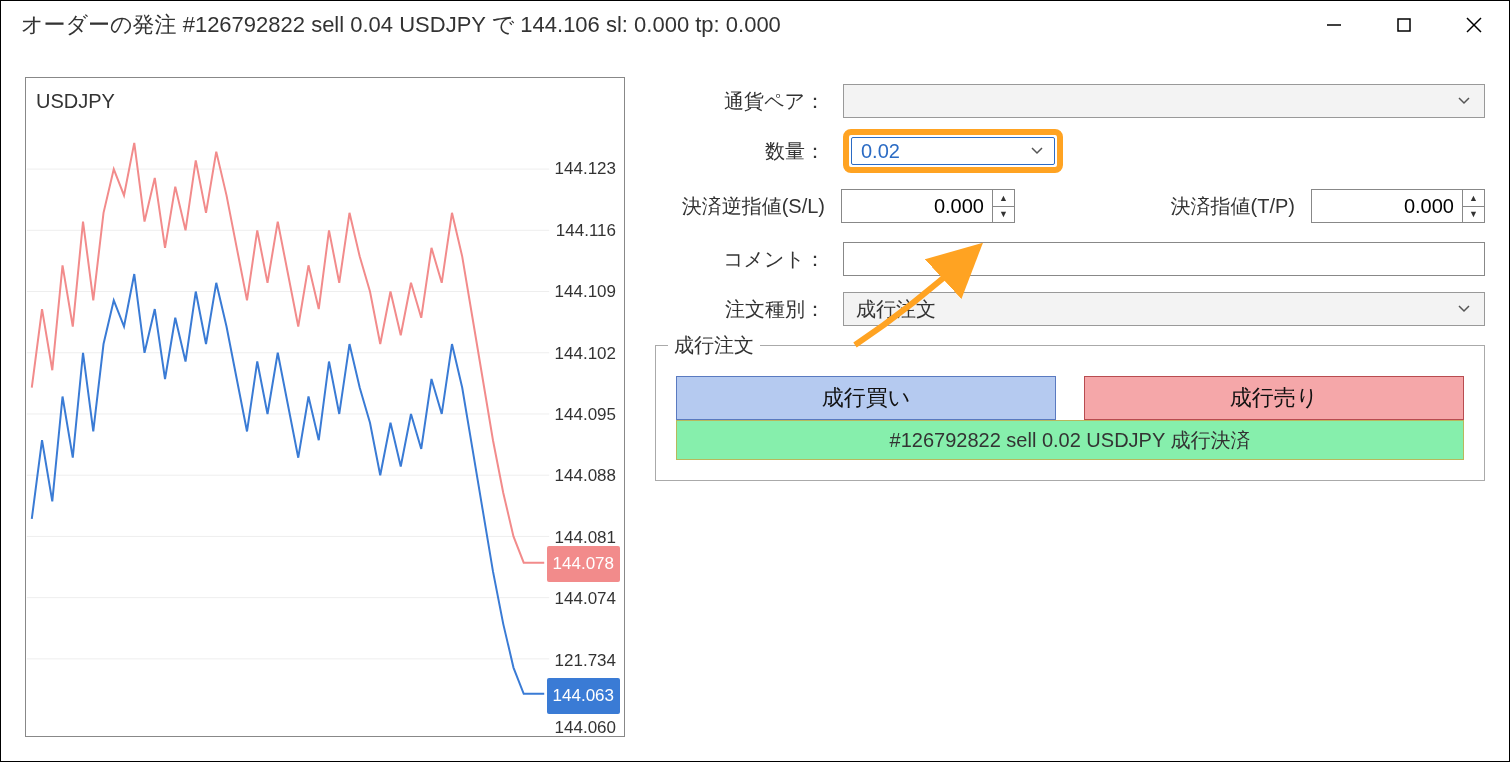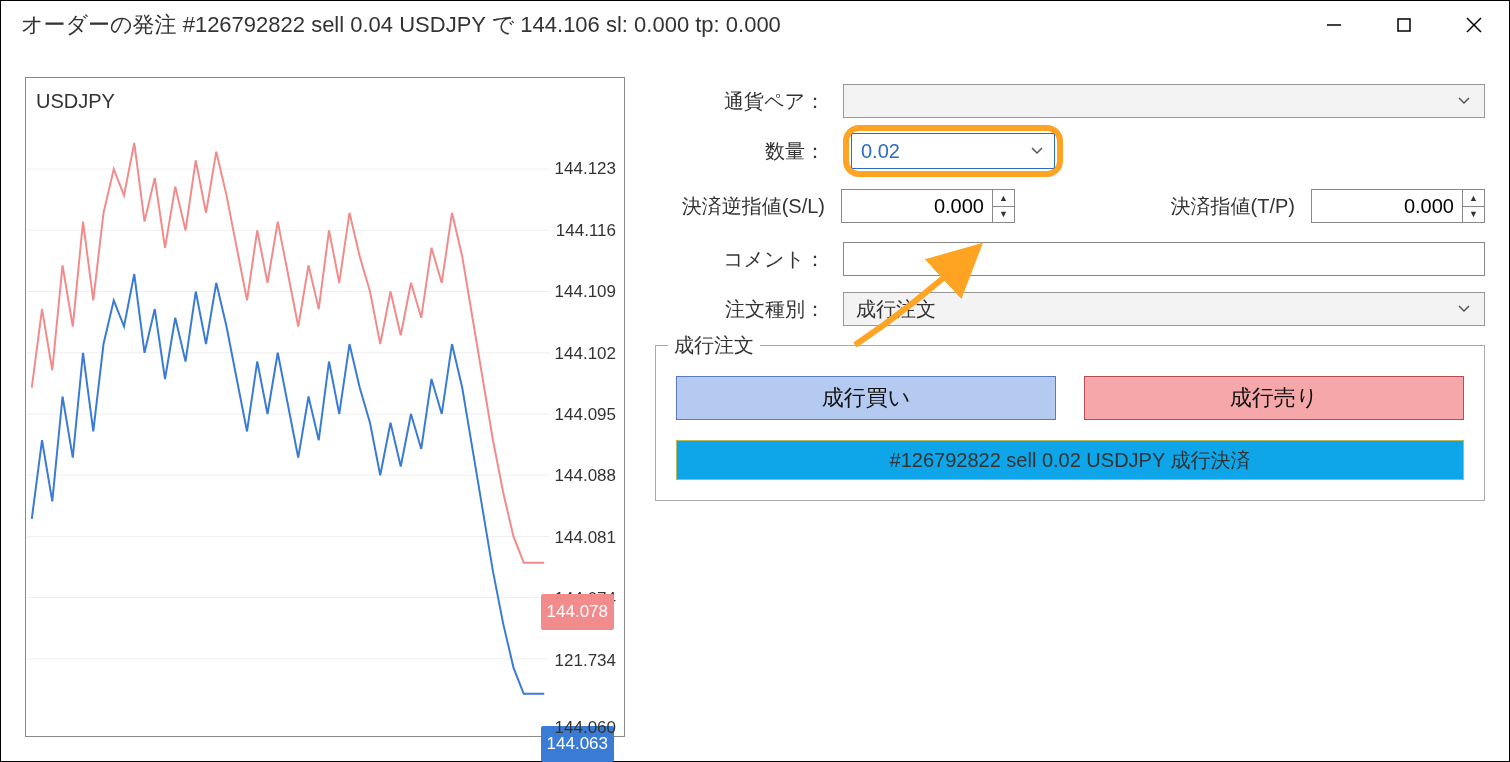--- a/index.html
+++ b/index.html
@@ -6,52 +6,52 @@
   html, body { margin:0; padding:0; background:#fff; font-family:"Yu Gothic UI","Meiryo",sans-serif; }
   .window { width:1510px; height:762px; background:#fff; border:1px solid #000; position:relative; }
   .titlebar { height:48px; display:flex; align-items:center; padding:0 0 0 20px; font-size:22px; color:#333; }
   .titlebar .controls { margin-left:auto; display:flex; height:100%; }
   .titlebar .control { width:70px; display:flex; align-items:center; justify-content:center; font-size:22px; color:#000; }
   .close-x svg { width:20px; height:20px; }
   .content { display:flex; padding:28px 24px 24px 24px; gap:30px; height:calc(100% - 48px); }
   .chart-box { flex:0 0 600px; height:660px; border:1px solid #888; position:relative; background:#fff; }
   .chart-label { position:absolute; top:12px; left:10px; font-size:20px; color:#333; font-weight:500; }
   .y-tick { position:absolute; right:8px; font-size:17px; color:#333; transform:translateY(-50%); }
-  .price-tag { position:absolute; right:10px; padding:8px 6px; font-size:17px; color:#fff; transform:translateY(-50%); border-radius:2px;margin-top:48px; }
+  .price-tag { position:absolute; right:4px; padding:8px 6px; font-size:17px; color:#fff; transform:translateY(-50%); border-radius:2px; }
   .chart-canvas { position:absolute; top:0; left:0; width:524px; height:100%; }
   .grid line { stroke:#eee; stroke-width:1; }
   .series-ask { fill:none; stroke:#f28b8b; stroke-width:2; }
   .series-bid { fill:none; stroke:#3a7bd5; stroke-width:2; }
 
   .right { flex:1; display:flex; flex-direction:column; gap:10px; padding-top:4px; position:relative; }
   .form-row { display:flex; align-items:center; height:40px; gap:18px; }
   .form-label { width:170px; text-align:right; font-size:20px; color:#333; }
   .select { flex:1; height:34px; border:1px solid #999; background:#f3f3f3; display:flex; align-items:center; padding:0 12px; font-size:20px; color:#333; position:relative; }
   .select .chev { margin-left:auto; }
-  .combo-hl { width:220px; height:52px; border:6px solid #ffa322; border-radius:16px; display:flex; align-items:center; padding:0 12px; font-size:20px; color:#2b6bc4; font-weight:500; position:relative; }
+  .combo-hl { width:220px; height:44px; border:6px solid #ffa322; border-radius:8px; display:flex; align-items:center; padding:0 12px; font-size:20px; color:#2b6bc4; font-weight:500; position:relative; }
   .combo-hl .chev { margin-left:auto; color:#555; }
   .combo-hl::before { content:""; position:absolute; inset:2px; border:1px solid #2b6bc4; border-radius:2px; pointer-events:none; }
   .row-sltp { display:flex; align-items:center; gap:16px; margin-top:8px; }
   .sltp-label { font-size:20px; color:#333; }
   .num-box { display:flex; align-items:center; border:1px solid #888; height:34px; background:#fff; }
   .num-box input { border:none; width:150px; text-align:right; font-size:20px; padding:0 8px; outline:none; background:transparent; }
   .spin { width:22px; height:32px; border-left:1px solid #888; display:flex; flex-direction:column; }
   .spin div { flex:1; display:flex; align-items:center; justify-content:center; font-size:9px; color:#333; border-bottom:1px solid #888; }
   .spin div:last-child{ border-bottom:none; }
   .text-input { flex:1; height:34px; border:1px solid #888; background:#fff; }
 
   .fieldset { border:1px solid #aaa; margin-top:6px; position:relative; padding:30px 20px 20px 20px; }
   .fieldset-title { position:absolute; top:-14px; left:12px; background:#fff; padding:0 6px; font-size:20px; color:#333; }
   .prices { text-align:center; font-size:44px; letter-spacing:1px; color:#222; margin:18px 0 30px 0; }
   .prices .small { font-size:34px; }
   .btn-row { display:flex; gap:28px; }
   .big-btn { flex:1; height:44px; display:flex; align-items:center; justify-content:center; font-size:22px; border:1px solid; }
   .sell-btn { background:#f5a7a9; border-color:#b84c50; color:#111; }
   .buy-btn  { background:#b5caf0; border-color:#5a7ac0; color:#111; }
-  .close-order { margin-top:20px; height:40px; background:#0ea5e9; border:1px solid #b8b85c; display:flex; align-items:center; justify-content:center; font-size:20px; color:#333; }
+  .close-order { height:40px; background:#86efac; border:1px solid #b8b85c; display:flex; align-items:center; justify-content:center; font-size:20px; color:#333; }
   .notice { text-align:center; font-size:20px; color:#333; margin-top:16px; line-height:1.5; }
 
   .arrow-svg { position:absolute; top:158px; left:190px; width:210px; height:120px; pointer-events:none; }
   .chev svg{ width:16px; height:16px; }
 </style>
 </head>
 <body>
 
 <div class="window">
   <div class="titlebar">

